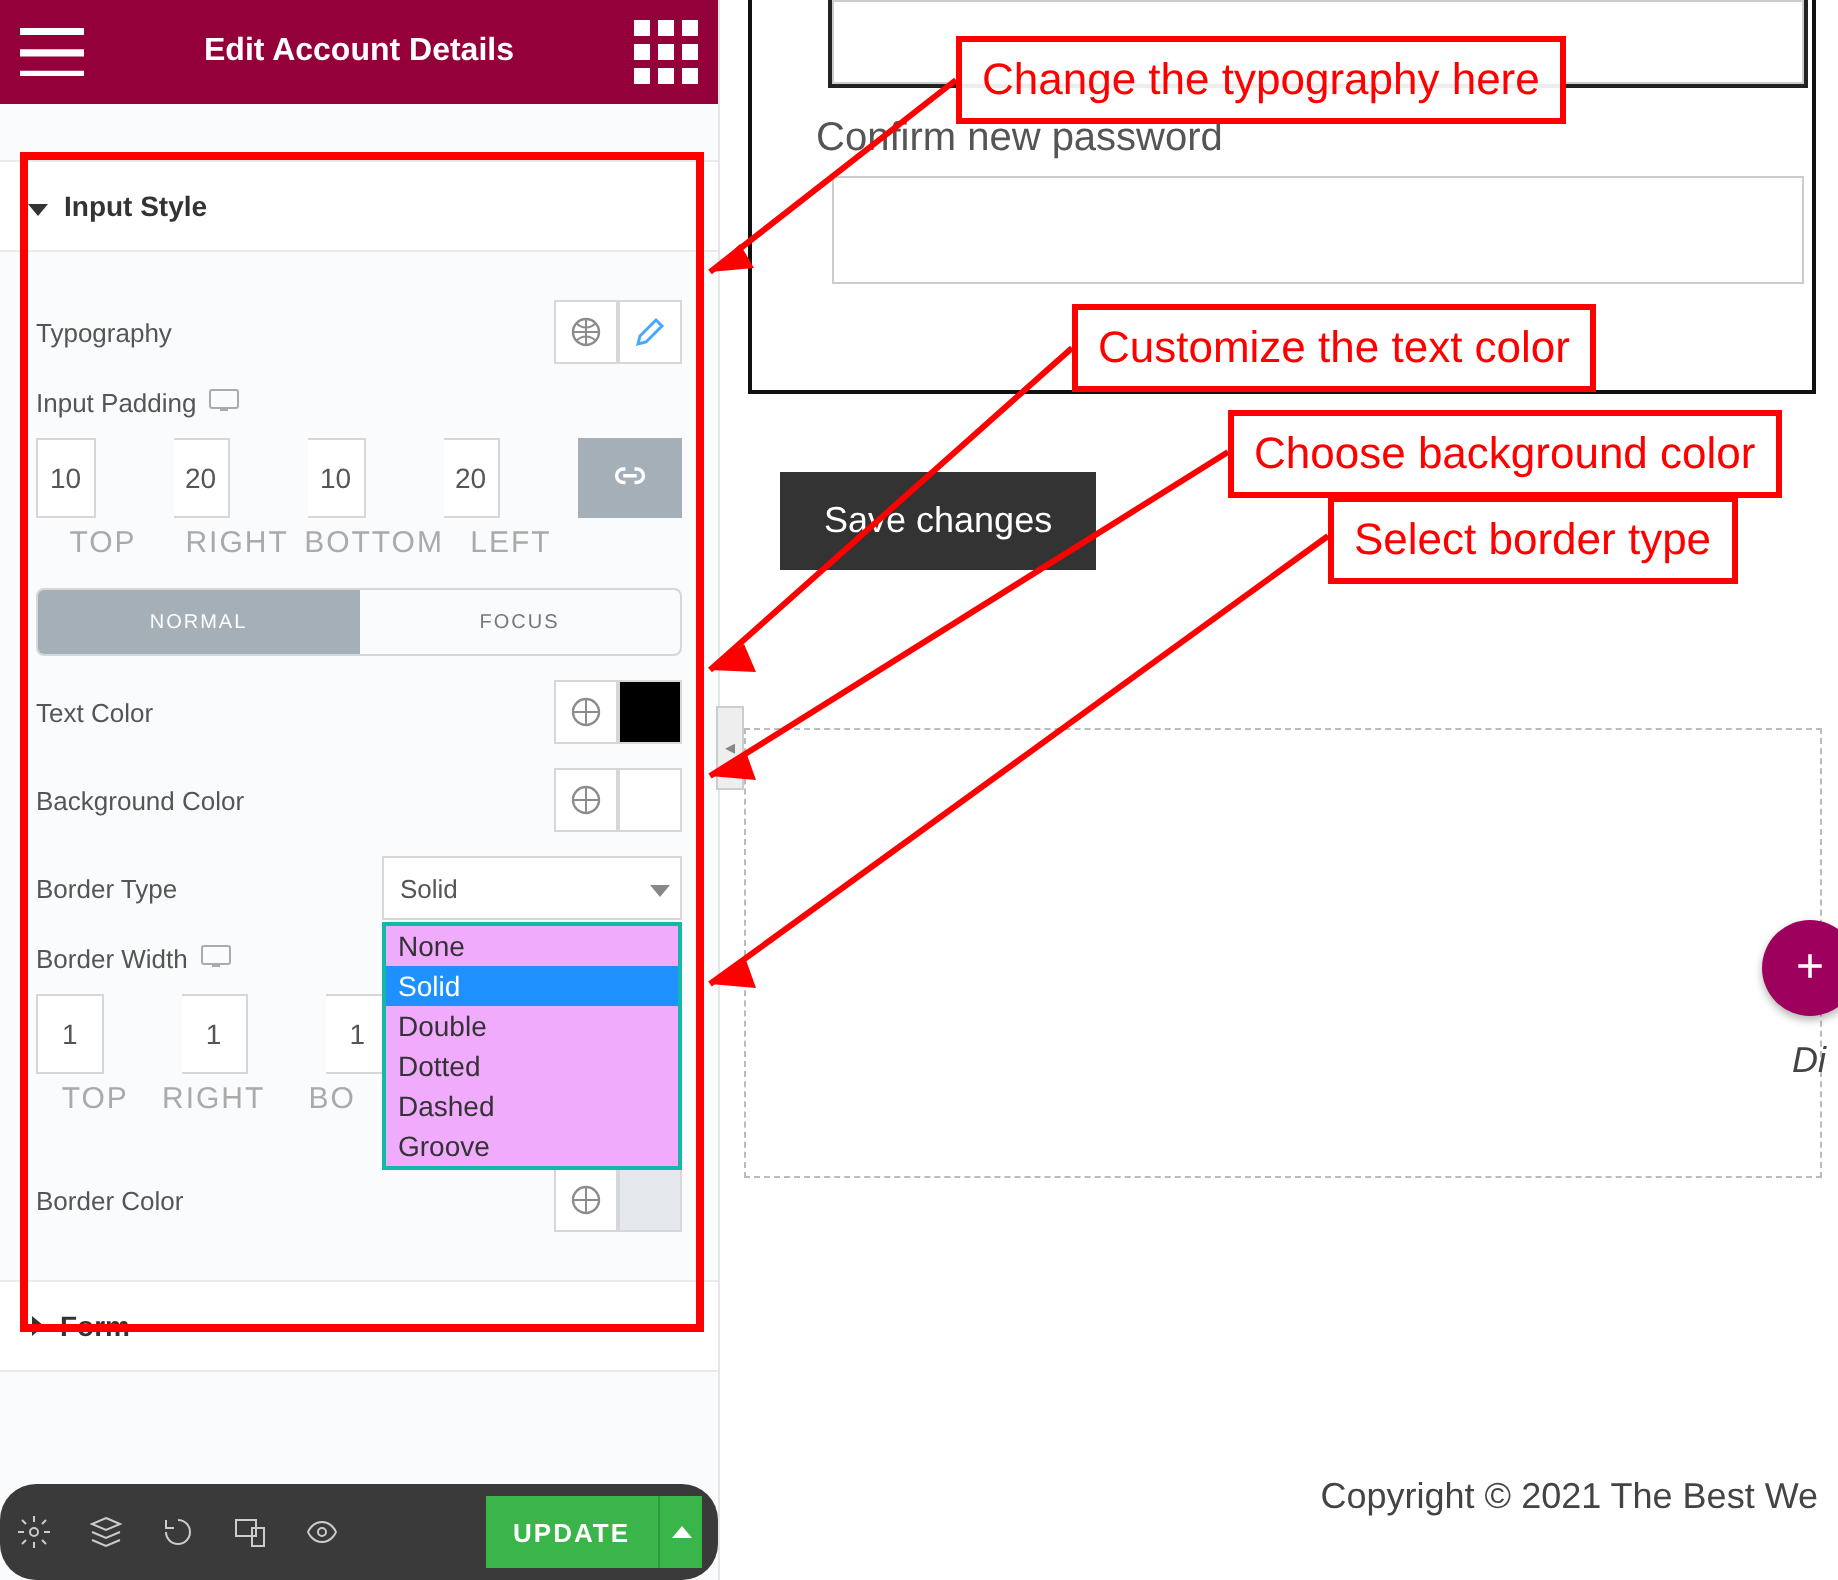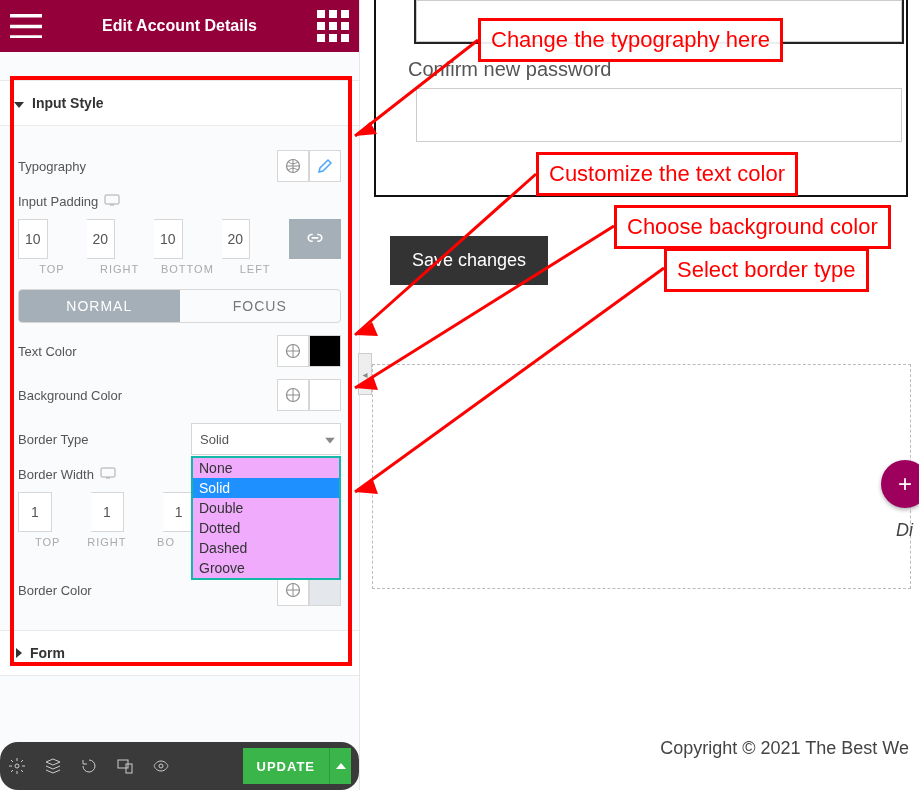--- a/index.html
+++ b/index.html
@@ -62,30 +62,30 @@
   .pad-cell + .pad-cell { border-left:none; }
   .pad-cell input {
     border:none; width:100%; text-align:center; font-size:14px; color:#555;
     outline:none;
   }
   .pad-link {
     width:52px; background:#a4afb7; border:1px solid #a4afb7; color:#fff;
     display:flex; align-items:center; justify-content:center; cursor:pointer;
   }
   .pad-labels { display:flex; margin-top:4px; }
-  .pad-labels span { flex:1; text-align:center; font-size:11px; letter-spacing:1px; color:#aaa; }
+  .pad-labels span { flex:1; text-align:center; font-size:15px; letter-spacing:1px; color:#aaa; }
   .pad-labels .spacer { width:52px; flex:none; }
 
   .toggle-tabs {
     margin:14px 0 4px 0; display:flex; border:1px solid #d7d7d7; border-radius:4px; overflow:hidden;
     height:34px;
   }
   .toggle-tabs .tab {
     flex:1; display:flex; align-items:center; justify-content:center;
-    font-size:14px; letter-spacing:1px; color:#777; cursor:pointer;
+    font-size:10px; letter-spacing:1px; color:#777; cursor:pointer;
   }
   .toggle-tabs .tab.active { background:#a4afb7; color:#fff; }
 
   .select-wrap {
     position:relative; width:150px;
   }
   .select-box {
     border:1px solid #d7d7d7; background:#fff; height:32px; width:100%;
     padding:0 22px 0 8px; font-size:13px; color:#555; cursor:pointer;
     display:flex; align-items:center;

